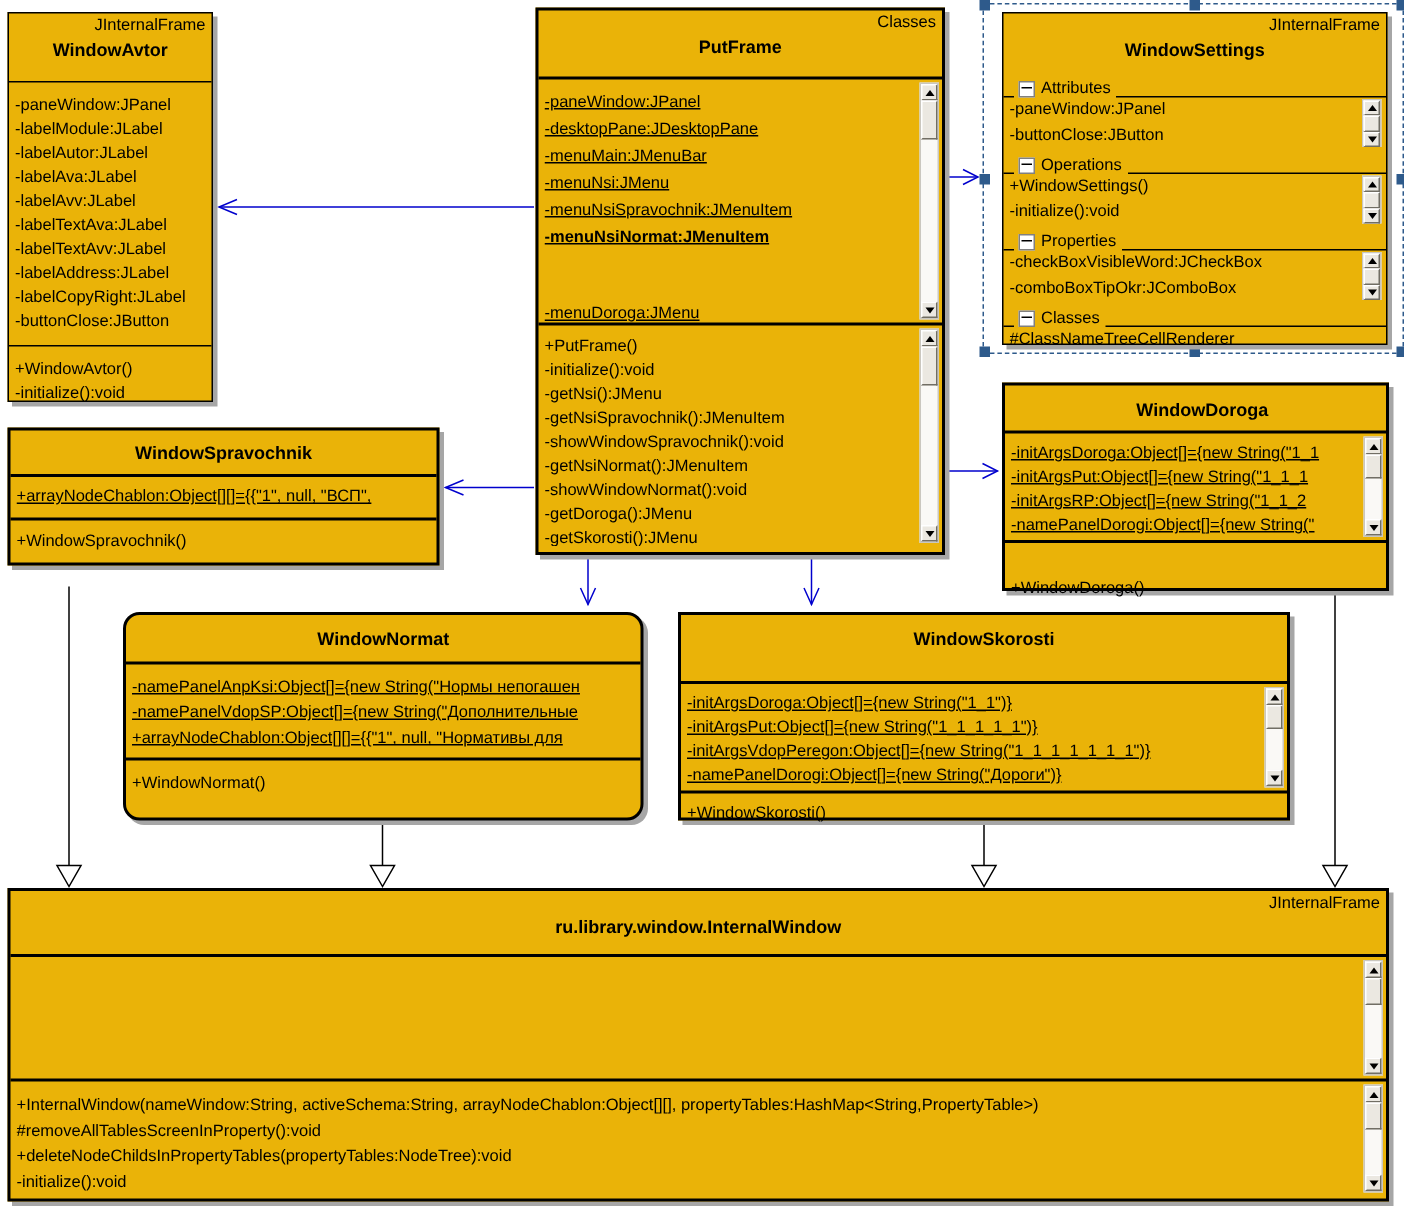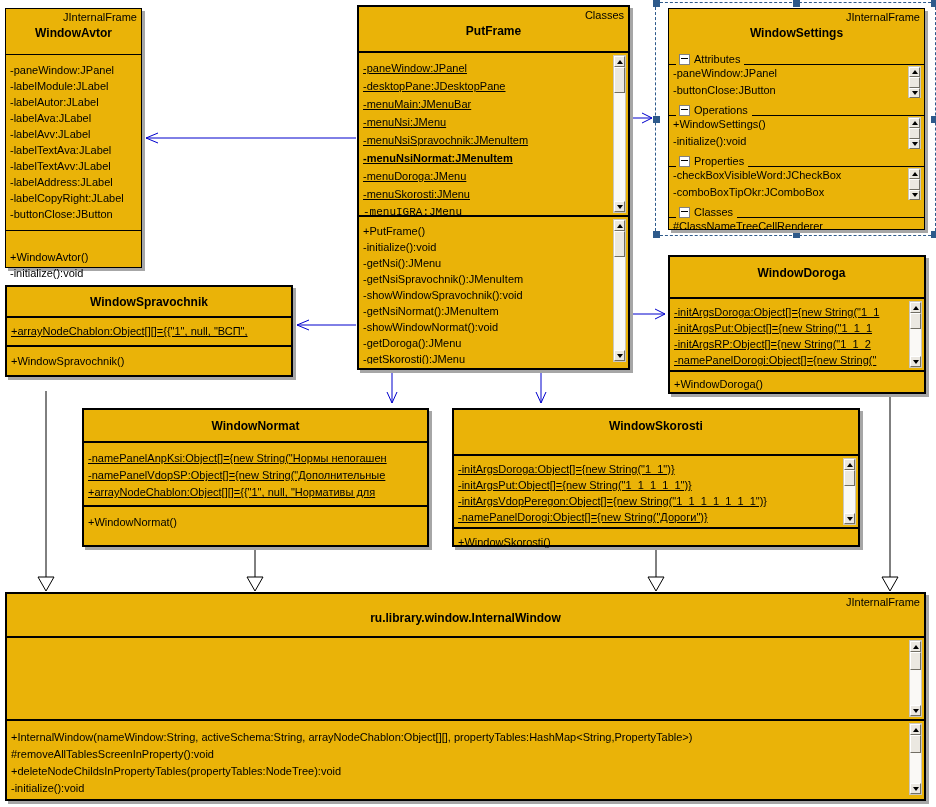--- a/index.html
+++ b/index.html
@@ -69,21 +69,21 @@
   .handle { position:absolute; width:7px; height:7px; background:#2e5a8b; }
 
   .arrows { position:absolute; left:0; top:0; pointer-events:none; }
 
   
   #box-avtor     { left:5px;   top:8px;   width:137px; height:260px; }
   #box-putframe  { left:357px; top:5px;   width:273px; height:365px; }
   #box-settings  { left:668px; top:8px;   width:257px; height:222px; }
   #box-doroga    { left:668px; top:255px; width:258px; height:139px; }
   #box-sprav     { left:5px;   top:285px; width:288px; height:92px; }
-  #box-normat    { left:82px;  top:408px; width:347px; height:139px; }
+  #box-normat    { left:82px;  top:408px; width:347px; height:139px;border-radius:11px; }
   #box-skorosti  { left:452px; top:408px; width:408px; height:139px; }
   #box-internal  { left:5px;   top:592px; width:921px; height:209px; }
 </style>
 </head>
 <body>
 
 <div class="canvas">
 
   <svg class="arrows" width="936" height="807" viewBox="0 0 936 807">
 
@@ -151,40 +151,40 @@
       <div class="line">-labelModule:JLabel</div>
       <div class="line">-labelAutor:JLabel</div>
       <div class="line">-labelAva:JLabel</div>
       <div class="line">-labelAvv:JLabel</div>
       <div class="line">-labelTextAva:JLabel</div>
       <div class="line">-labelTextAvv:JLabel</div>
       <div class="line">-labelAddress:JLabel</div>
       <div class="line">-labelCopyRight:JLabel</div>
       <div class="line">-buttonClose:JButton</div>
     </div>
-    <div class="compart sep-top" style="padding-top:18px;">
+    <div class="compart sep-top" style="padding-top:7px;">
       <div class="line">+WindowAvtor()</div>
       <div class="line">-initialize():void</div>
     </div>
   </div>
 
   <div class="uml-box bold-border" id="box-putframe">
     <div class="hdr hdr-sep" style="height:46px;">
       <div class="stereo">Classes</div>
       <div class="cls-name">PutFrame</div>
     </div>
     <div class="compart" style="height:162px; padding-top:6px;">
       <div class="pad-r">
         <div class="line u" style="line-height:18px;">-paneWindow:JPanel</div>
         <div class="line u" style="line-height:18px;">-desktopPane:JDesktopPane</div>
         <div class="line u" style="line-height:18px;">-menuMain:JMenuBar</div>
         <div class="line u" style="line-height:18px;">-menuNsi:JMenu</div>
         <div class="line u" style="line-height:18px;">-menuNsiSpravochnik:JMenuItem</div>
         <div class="line u" style="line-height:18px;font-weight:bold;">-menuNsiNormat:JMenuItem</div>
-        <div class="line u" style="line-height:18px;">-menuDoroga:JMenu</div>
+        <div class="line u" style="line-height:18px;margin-top:33px;">-menuDoroga:JMenu</div>
         <div class="line u" style="line-height:18px;">-menuSkorosti:JMenu</div>
         <div class="line u" style="line-height:18px;font-family:Liberation Mono, monospace;">-menuIGRA:JMenu</div>
       </div>
       <div class="vscroll">
         <div class="sb-btn">
             <span class="tri-up"></span>
           </div>
         <div class="sb-thumb"></div>
         <div class="sb-fill"></div>
         <div class="sb-btn">
@@ -307,42 +307,42 @@
         <span class="sect-label">Classes</span>
         <span class="sect-post"></span>
       </div>
       <div class="sect-body">
         <div class="line">#ClassNameTreeCellRenderer</div>
       </div>
     </div>
   </div>
 
   <div class="uml-box bold-border" id="box-doroga">
-    <div class="hdr hdr-sep" style="height:42px;padding-left:13px;">
+    <div class="hdr hdr-sep" style="height:32px;padding-left:13px;">
       <div class="cls-name" style="line-height:31px;">WindowDoroga</div>
     </div>
     <div class="compart" style="height:71px; padding-top:5px;">
       <div class="pad-r">
         <div class="line u">-initArgsDoroga:Object[]={new String("1_1</div>
         <div class="line u">-initArgsPut:Object[]={new String("1_1_1</div>
         <div class="line u">-initArgsRP:Object[]={new String("1_1_2</div>
         <div class="line u">-namePanelDorogi:Object[]={new String("</div>
       </div>
       <div class="vscroll">
         <div class="sb-btn">
             <span class="tri-up"></span>
           </div>
         <div class="sb-thumb" style="flex-basis:16px;"></div>
         <div class="sb-fill"></div>
         <div class="sb-btn">
             <span class="tri-dn"></span>
           </div>
       </div>
     </div>
-    <div class="compart sep-top" style="padding-top:4px;">
+    <div class="compart sep-top" style="padding-top:22px;">
       <div class="line">+WindowDoroga()</div>
     </div>
   </div>
 
   <div class="uml-box bold-border" id="box-sprav">
     <div class="hdr hdr-sep" style="height:31px;">
       <div class="cls-name" style="line-height:29px;">WindowSpravochnik</div>
     </div>
     <div class="compart" style="height:27px; padding-top:5px;">
       <div class="line u">+arrayNodeChablon:Object[][]={{"1", null, "ВСП",</div>

